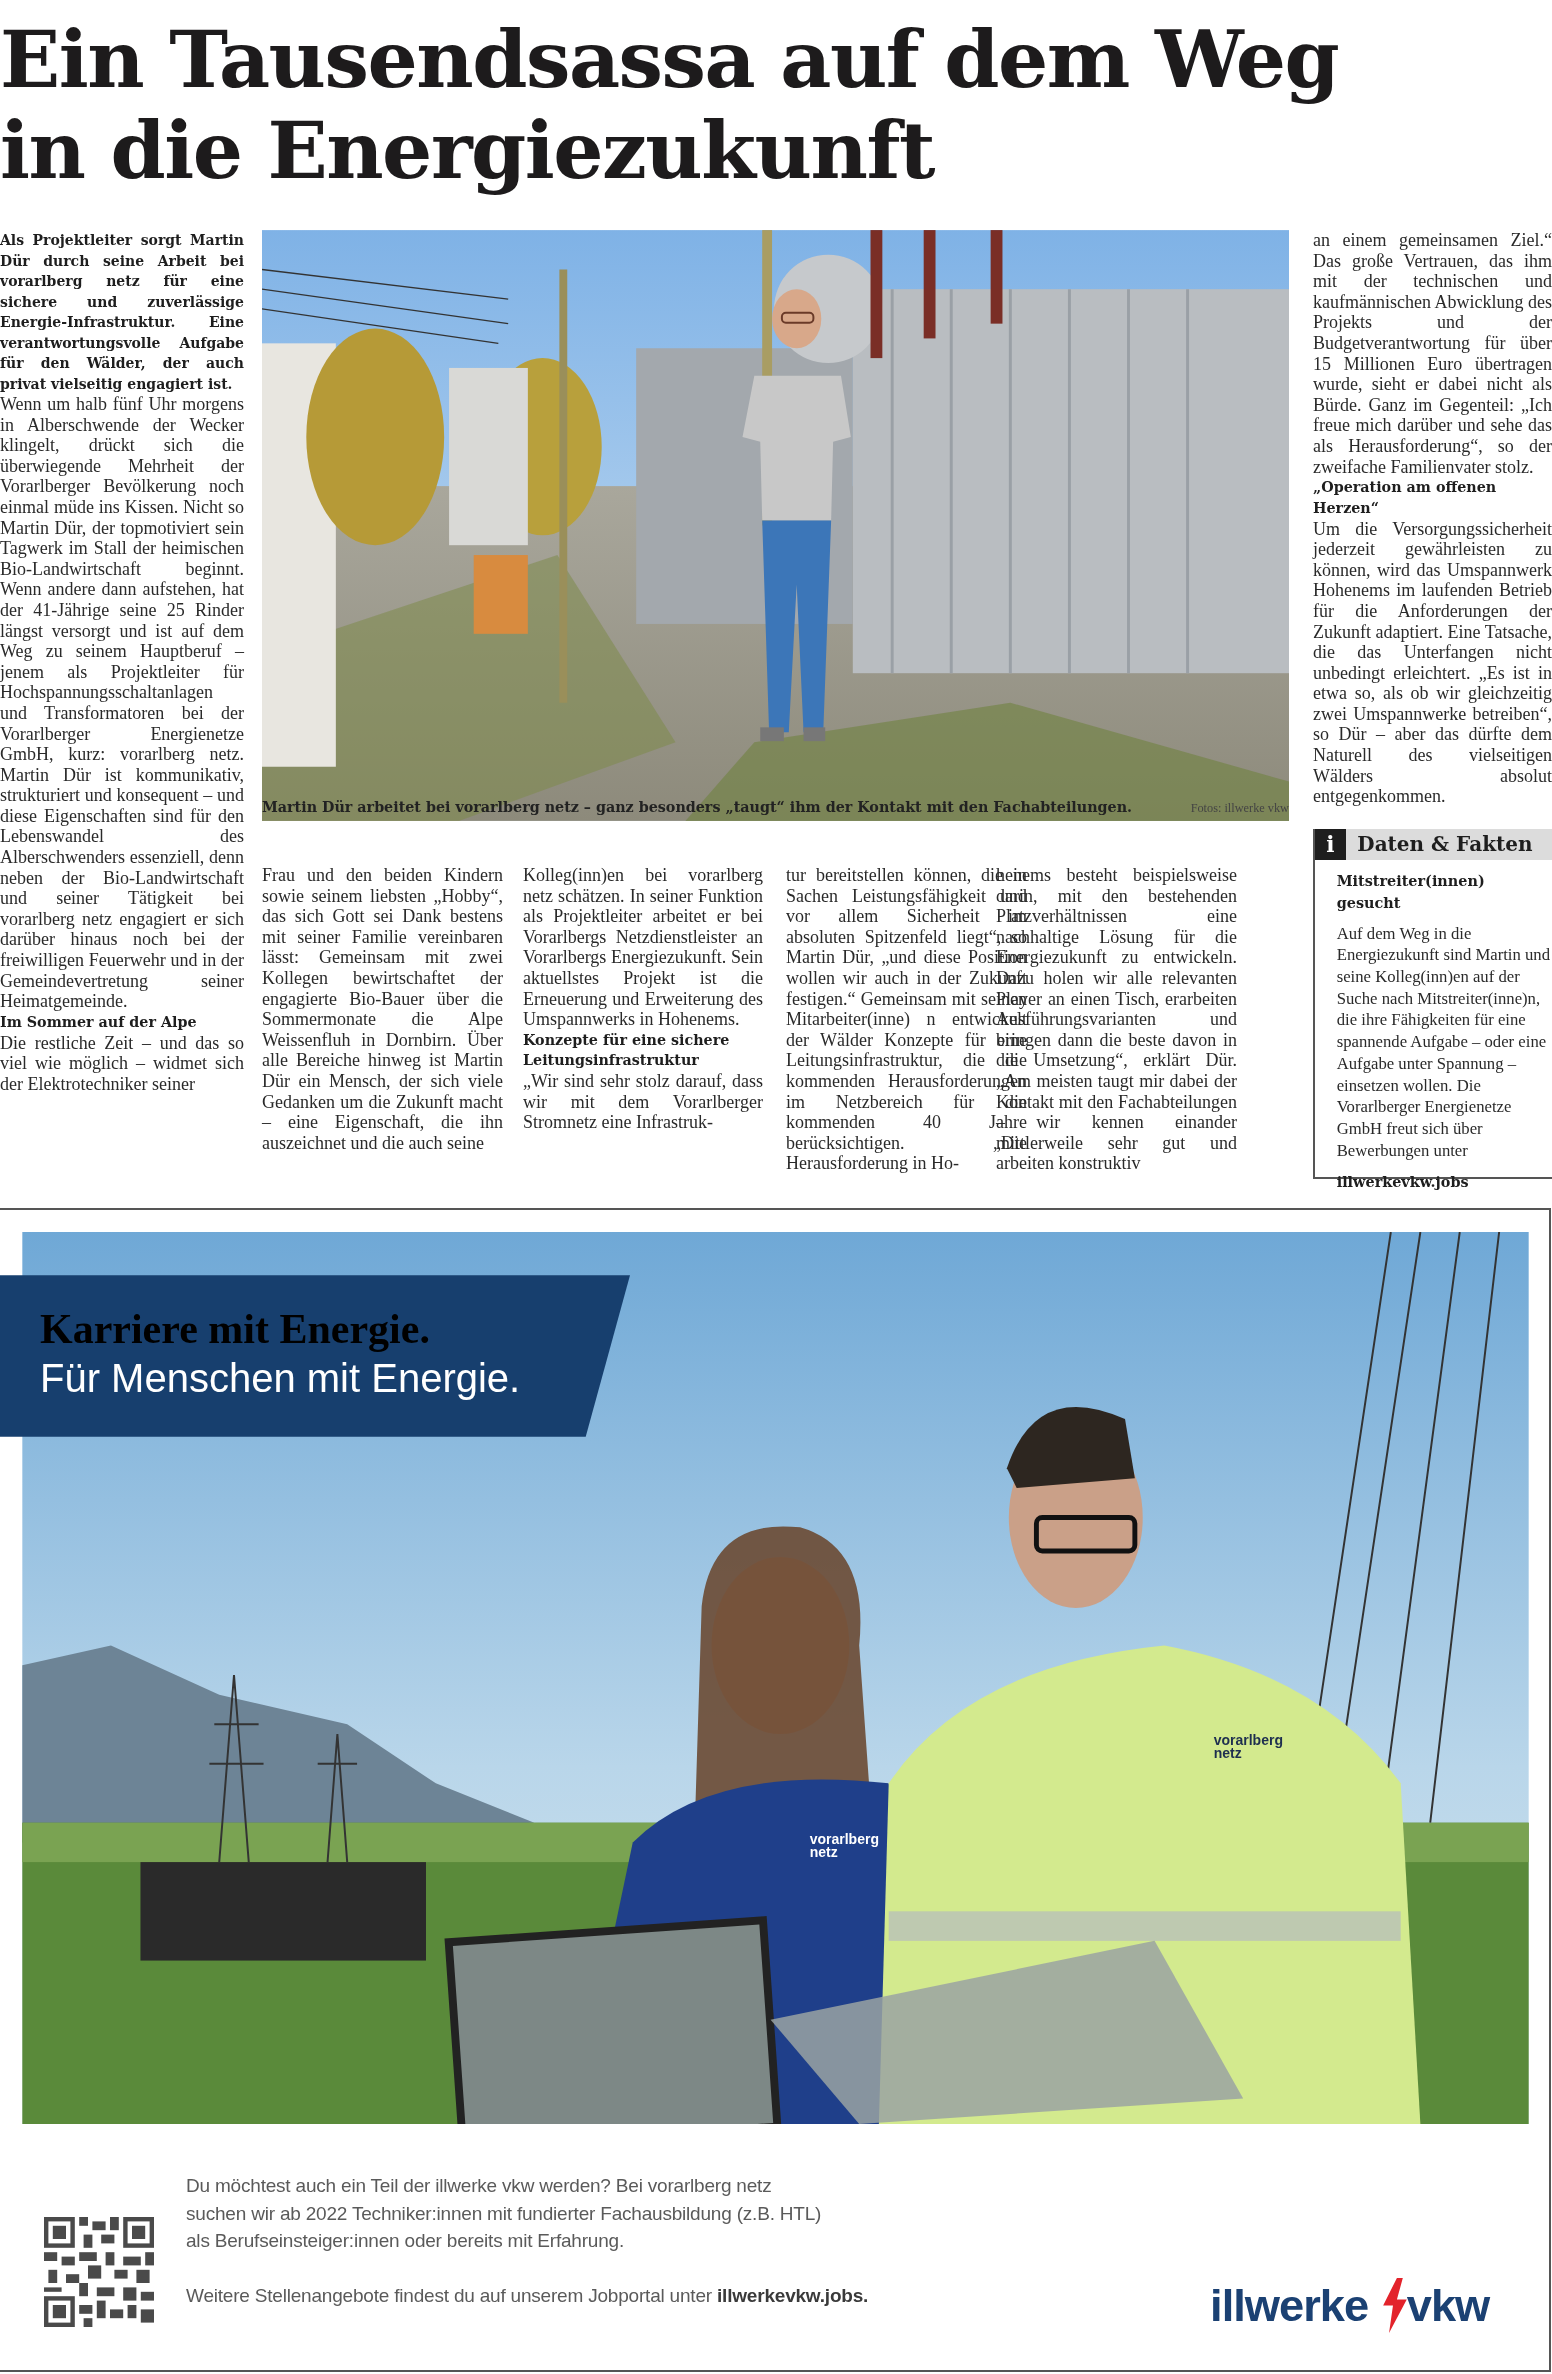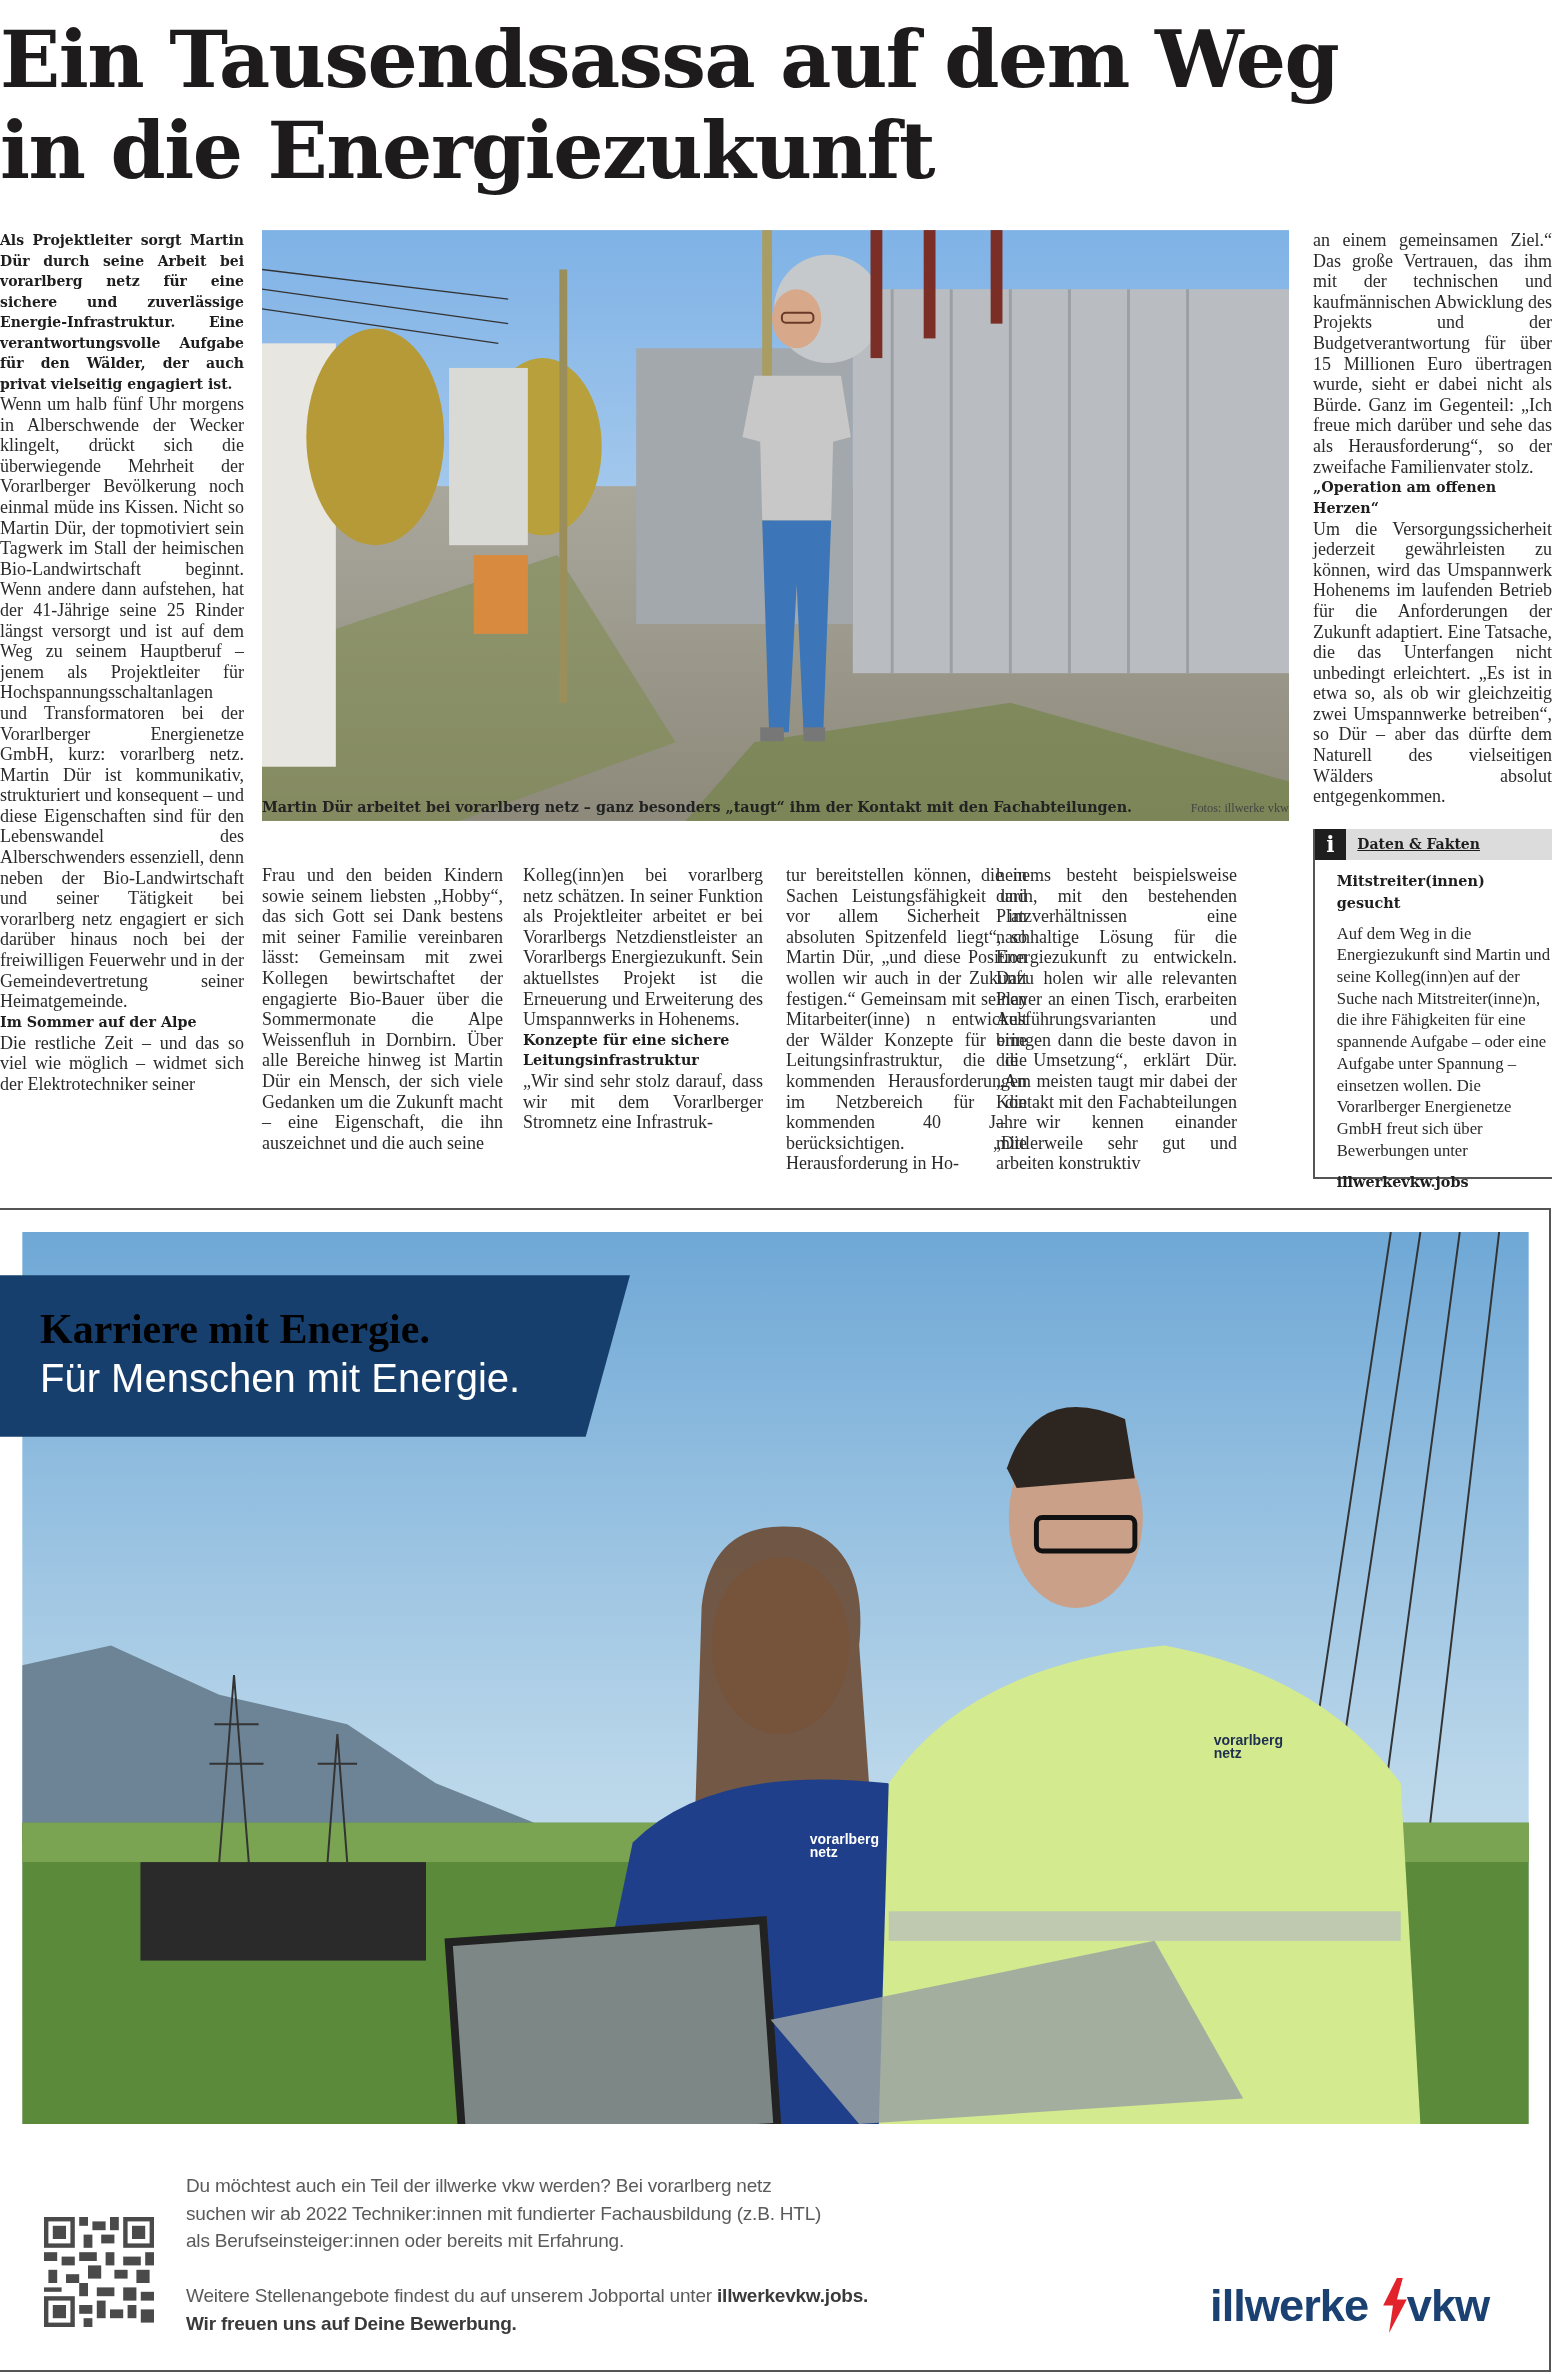--- a/index.html
+++ b/index.html
@@ -18,21 +18,21 @@
   .photo{position:absolute;left:262px;top:230px;width:1027px;height:591px;overflow:hidden;}
   .caption{position:absolute;left:262px;top:799px;width:1027px;height:21.7px;
     font-family:"DejaVu Serif",serif;font-size:14.3px;}
   .caption .cap-text{position:absolute;left:0;top:0;font-weight:bold;color:#222;}
   .caption .credit{position:absolute;right:0;top:2px;font-family:"Liberation Serif",serif;font-size:12.3px;color:#444;}
   .factbox{position:absolute;left:1313px;top:829px;width:239px;height:350px;
     border-left:2px solid #555;border-bottom:2px solid #555;box-sizing:border-box;}
   .factbox .head{height:30.5px;background:#dcdcdc;display:flex;align-items:center;}
   .factbox .i-badge{width:30.5px;height:30.5px;background:#1e1e1e;color:#fff;
     font-family:"DejaVu Serif",serif;font-weight:bold;font-size:21.7px;display:flex;align-items:center;justify-content:center;}
-  .factbox .title{font-family:"DejaVu Serif",serif;font-weight:bold;font-size:14px;margin-left:11.8px;color:#1e1e1e;text-decoration:underline;}
+  .factbox .title{font-family:"DejaVu Serif",serif;font-weight:bold;font-size:20px;margin-left:11.8px;color:#1e1e1e;}
   .factbox .body{padding:10.8px 0 0 21.7px;font-family:"Liberation Serif",serif;font-size:16.7px;line-height:21.7px;color:#2a2a2a;}
   .factbox .subtitle{font-family:"DejaVu Serif",serif;font-weight:bold;font-size:14.4px;margin-bottom:8.9px;color:#1e1e1e;}
   .factbox .url{font-family:"DejaVu Serif",serif;font-weight:bold;font-size:14.4px;margin-top:9.9px;color:#1e1e1e;}
   .ad{position:absolute;left:0;top:1208px;width:1551px;height:1164px;border:2px solid #555;border-left:none;box-sizing:border-box;}
   .ad-photo{position:absolute;left:21.7px;top:21.7px;width:1507px;height:892px;overflow:hidden;}
   .ad-banner{position:absolute;left:0;top:1275px;width:630px;height:162px;}
   .ad-banner .t1{position:absolute;left:40px;top:29.6px;font-family:Liberation Serif, serif;font-weight:bold;font-size:42px;color:#000000;}
   .ad-banner .t2{position:absolute;left:40px;top:81px;font-family:"Liberation Sans",sans-serif;font-size:40px;color:#fff;}
   .ad-text{position:absolute;left:186px;font-family:"Liberation Sans",sans-serif;font-size:19px;color:#5a5a5a;line-height:27.6px;letter-spacing:-0.2px;}
   .ad-text b{color:#3a3a3a;}
@@ -191,21 +191,20 @@
     </span>
   </div>
 
   <div class="ad-text" style="top:962px;">
     <div>Du möchtest auch ein Teil der illwerke vkw werden? Bei vorarlberg netz</div>
     <div>suchen wir ab 2022 Techniker:innen mit fundierter Fachausbildung (z.B. HTL)</div>
     <div>als Berufseinsteiger:innen oder bereits mit Erfahrung.</div>
   </div>
   <div class="ad-text" style="top:1072px;">
     <div><span>Weitere Stellenangebote findest du auf unserem Jobportal unter </span><b>illwerkevkw.jobs.</b></div>
-    <div><b>Wir freuen uns auf Deine Bewerbung.</b></div>
   </div>
 </div>
 
 <div class="ad-banner">
   <svg width="630" height="162" style="position:absolute;left:0;top:0;" viewBox="0 0 640 164">
     <polygon points="0,0 640,0 595,164 0,164" fill="#173f6e"></polygon>
   </svg>
   <div class="t1">Karriere mit Energie.</div>
   <div class="t2">Für Menschen mit Energie.</div>
 </div>

